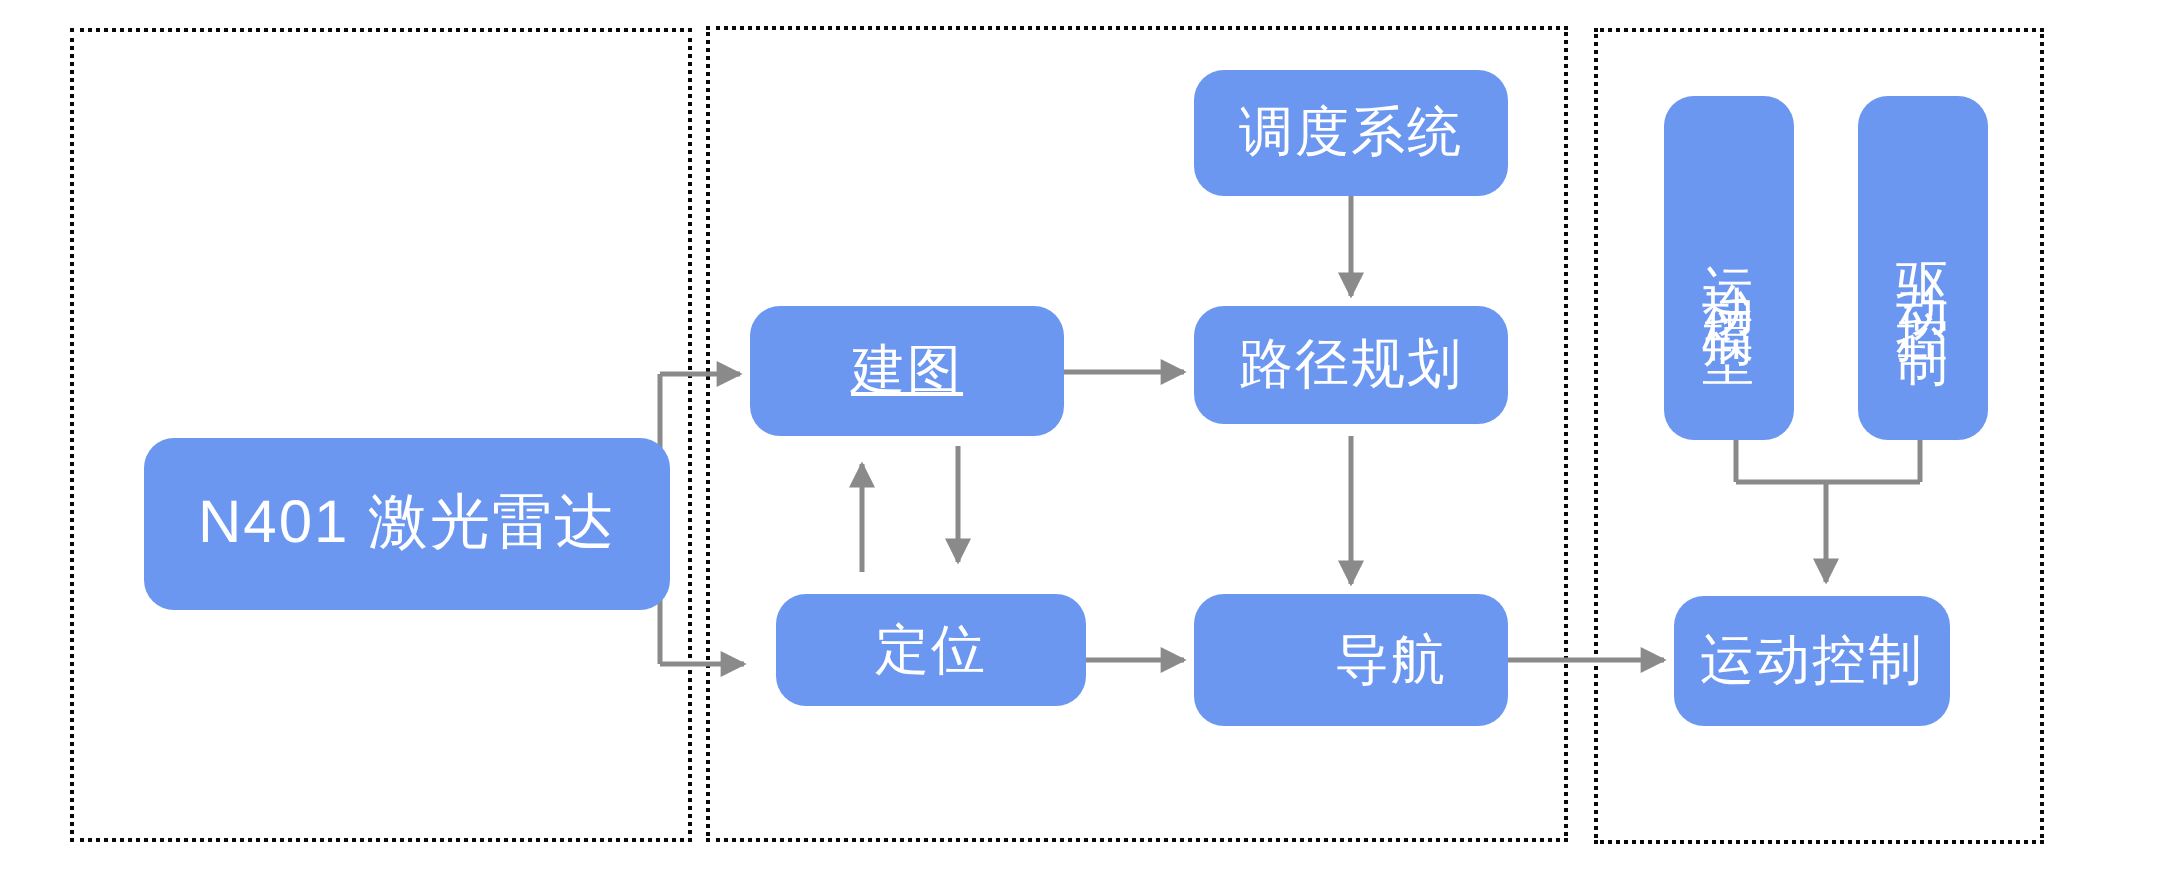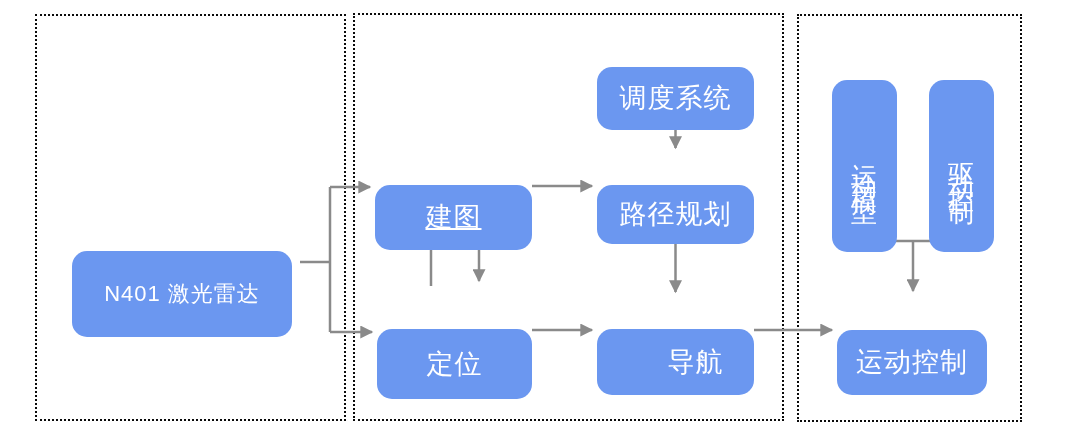--- a/index.html
+++ b/index.html
@@ -34,29 +34,28 @@
     position:absolute;
     background:var(--node-fill);
     color:var(--node-text);
     border-radius:15px;
     display:flex;align-items:center;justify-content:center;
     text-align:center;
     font-size:27px;
     letter-spacing:1px;
     line-height:1;
     white-space:nowrap;
-    margin-top:32px;
   }
-  .node-lidar        {left:72px; top:219px;width:220px;height:86px; font-size:22px;}
+  .node-lidar        {left:72px; top:219px;width:263px;height:86px; font-size:30px;}
   .node-dispatch     {left:597px;top:35px; width:157px;height:63px;}
   .node-mapping      {left:375px;top:153px;width:157px;height:65px;text-decoration:underline;}
   .node-path-planning{left:597px;top:153px;width:157px;height:59px;}
-  .node-localization {left:377px;top:297px;width:155px;height:70px;}
+  .node-localization {left:388px;top:297px;width:155px;height:56px;}
   .node-navigation   {left:597px;top:297px;width:157px;height:66px;padding-left:40px;}
-  .node-motion-control{left:837px;top:298px;width:150px;height:65px;}
+  .node-motion-control{left:837px;top:298px;width:138px;height:65px;}
   .node-vertical{
     font-size:26px;
     writing-mode:vertical-rl;
     text-orientation:upright;
     letter-spacing:0.45em;
     white-space:normal;
   }
   .node-motion-model {left:832px;top:48px;width:65px;height:172px;}
   .node-drive-control{left:929px;top:48px;width:65px;height:172px;}
 </style>

